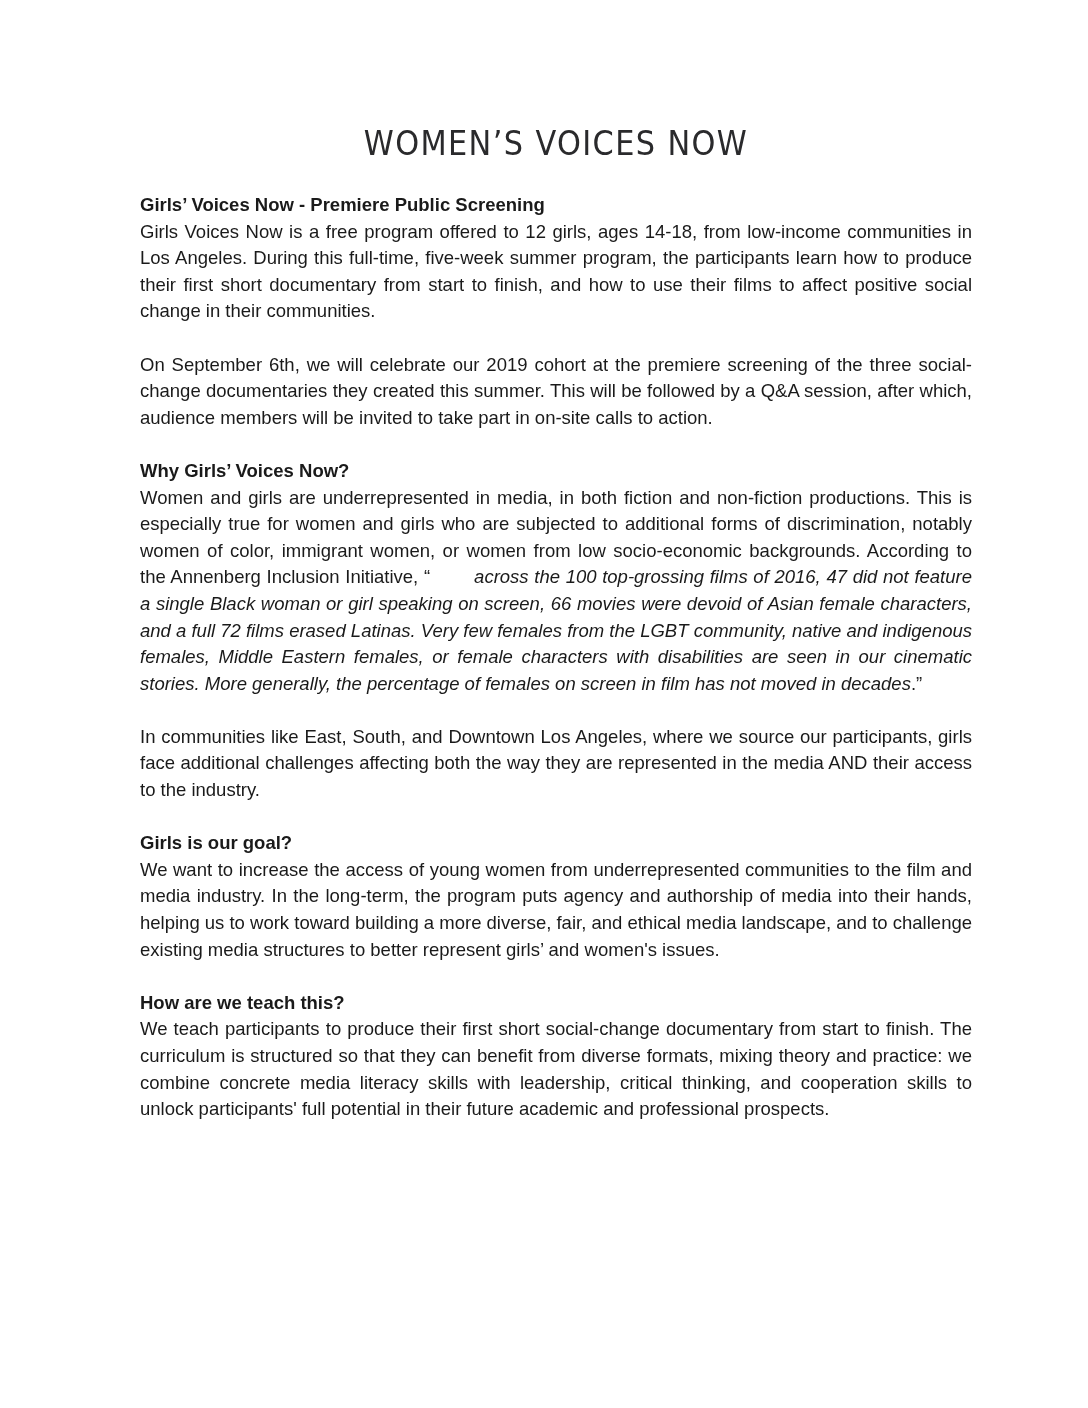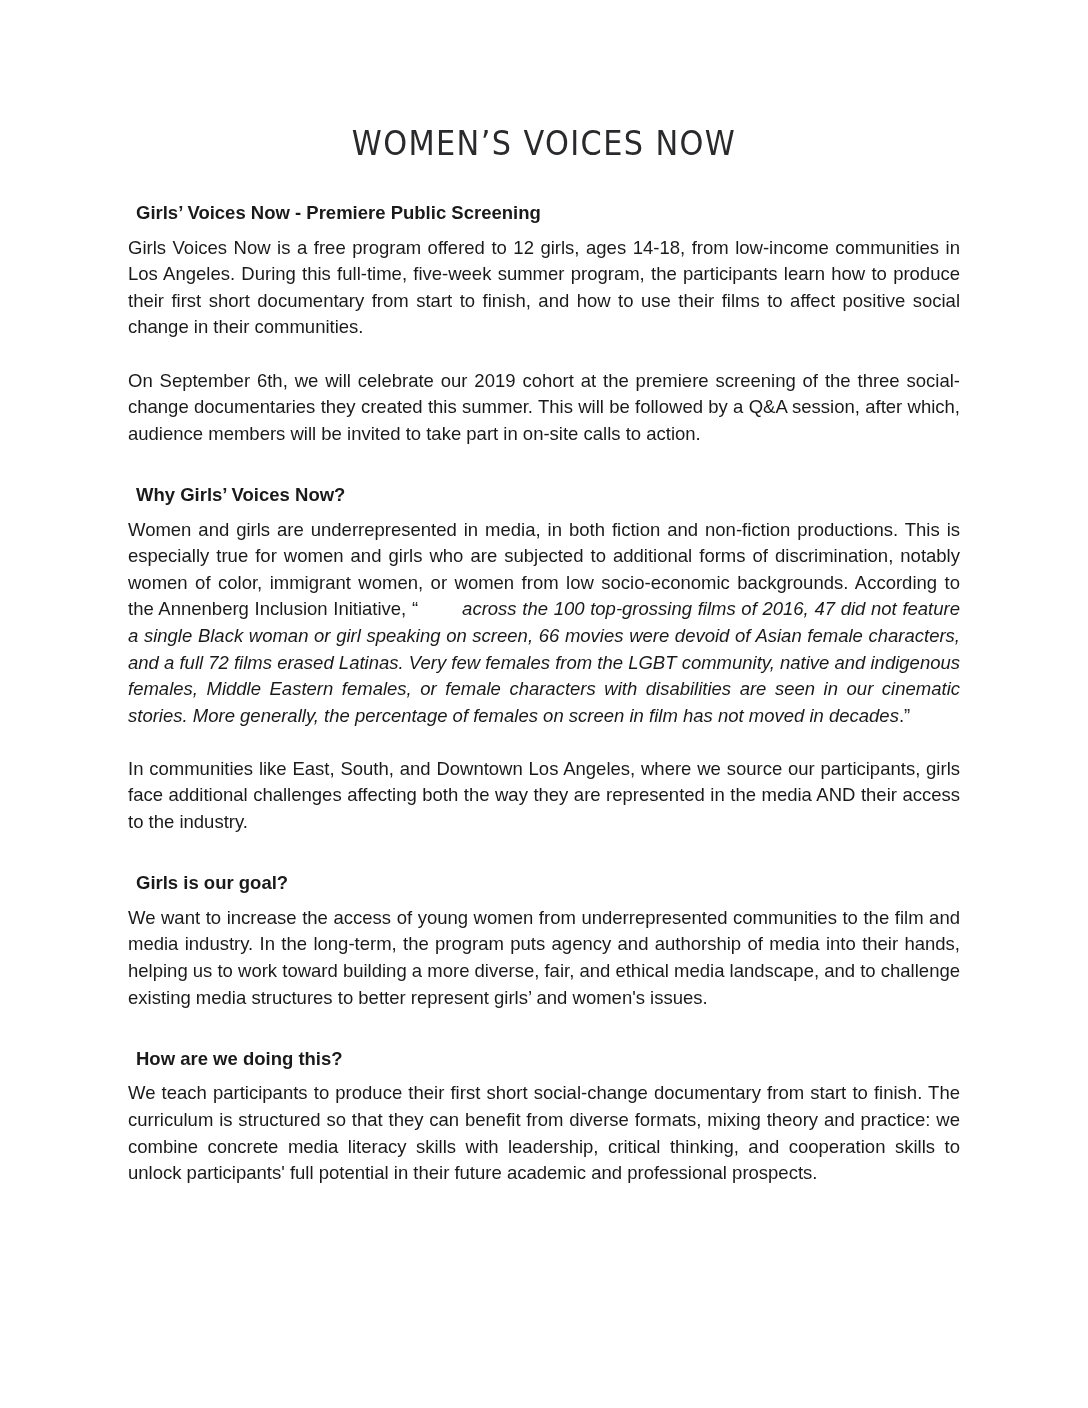--- a/index.html
+++ b/index.html
@@ -1,29 +1,29 @@
 <!DOCTYPE html>
 <html><head>
 <meta charset="utf-8">
 <style>
   html, body { margin: 0; padding: 0; background: #ffffff; }
   body { width: 1088px; height: 1408px; position: relative; overflow: hidden; }
-  .page { position: absolute; left: 0; top: 0; width: 884px; height: 1408px; background: #ffffff; }
+  .page { position: absolute; left: 12px; top: 0; width: 884px; height: 1408px; background: #ffffff; }
   .logo {
     position: absolute; left: 0; width: 1088px; top: 124px; text-align: center;
     font-family: "DejaVu Sans", sans-serif; font-weight: normal;
     font-size: 33px; letter-spacing: 1.5px; color: #2a2a2c;
     transform: scaleX(0.92); transform-origin: center;
   }
   .content {
     position: absolute; left: 128px; top: 192px; width: 832px;
     font-family: "Liberation Sans", sans-serif; font-size: 18.5px; line-height: 26.6px;
     color: #1a1a1a;
   }
-  .heading { font-weight: bold; margin: 8px; }
+  .heading { font-weight: bold; margin: 0; }
   .para { margin: 0; text-align: justify; }
   .gap { height: 26.6px; }
   em { font-style: italic; margin-left: 44px; }
 </style>
 </head>
 <body>
 
 <div class="page">
   <div class="logo">WOMEN’S VOICES NOW</div>
 
@@ -44,17 +44,17 @@
     </section>
     <div class="gap"></div>
 
     <section>
       <p class="heading">Girls is our goal?</p>
       <p class="para">We want to increase the access of young women from underrepresented communities to the film and media industry. In the long-term, the program puts agency and authorship of media into their hands, helping us to work toward building a more diverse, fair, and ethical media landscape, and to challenge existing media structures to better represent girls’ and women's issues.</p>
     </section>
     <div class="gap"></div>
 
     <section>
-      <p class="heading">How are we doing this?</p>
+      <p class="heading">How are we teach this?</p>
       <p class="para">We teach participants to produce their first short social-change documentary from start to finish. The curriculum is structured so that they can benefit from diverse formats, mixing theory and practice: we combine concrete media literacy skills with leadership, critical thinking, and cooperation skills to unlock participants' full potential in their future academic and professional prospects.</p>
     </section>
   </div>
 </div>
 
 </body></html>

